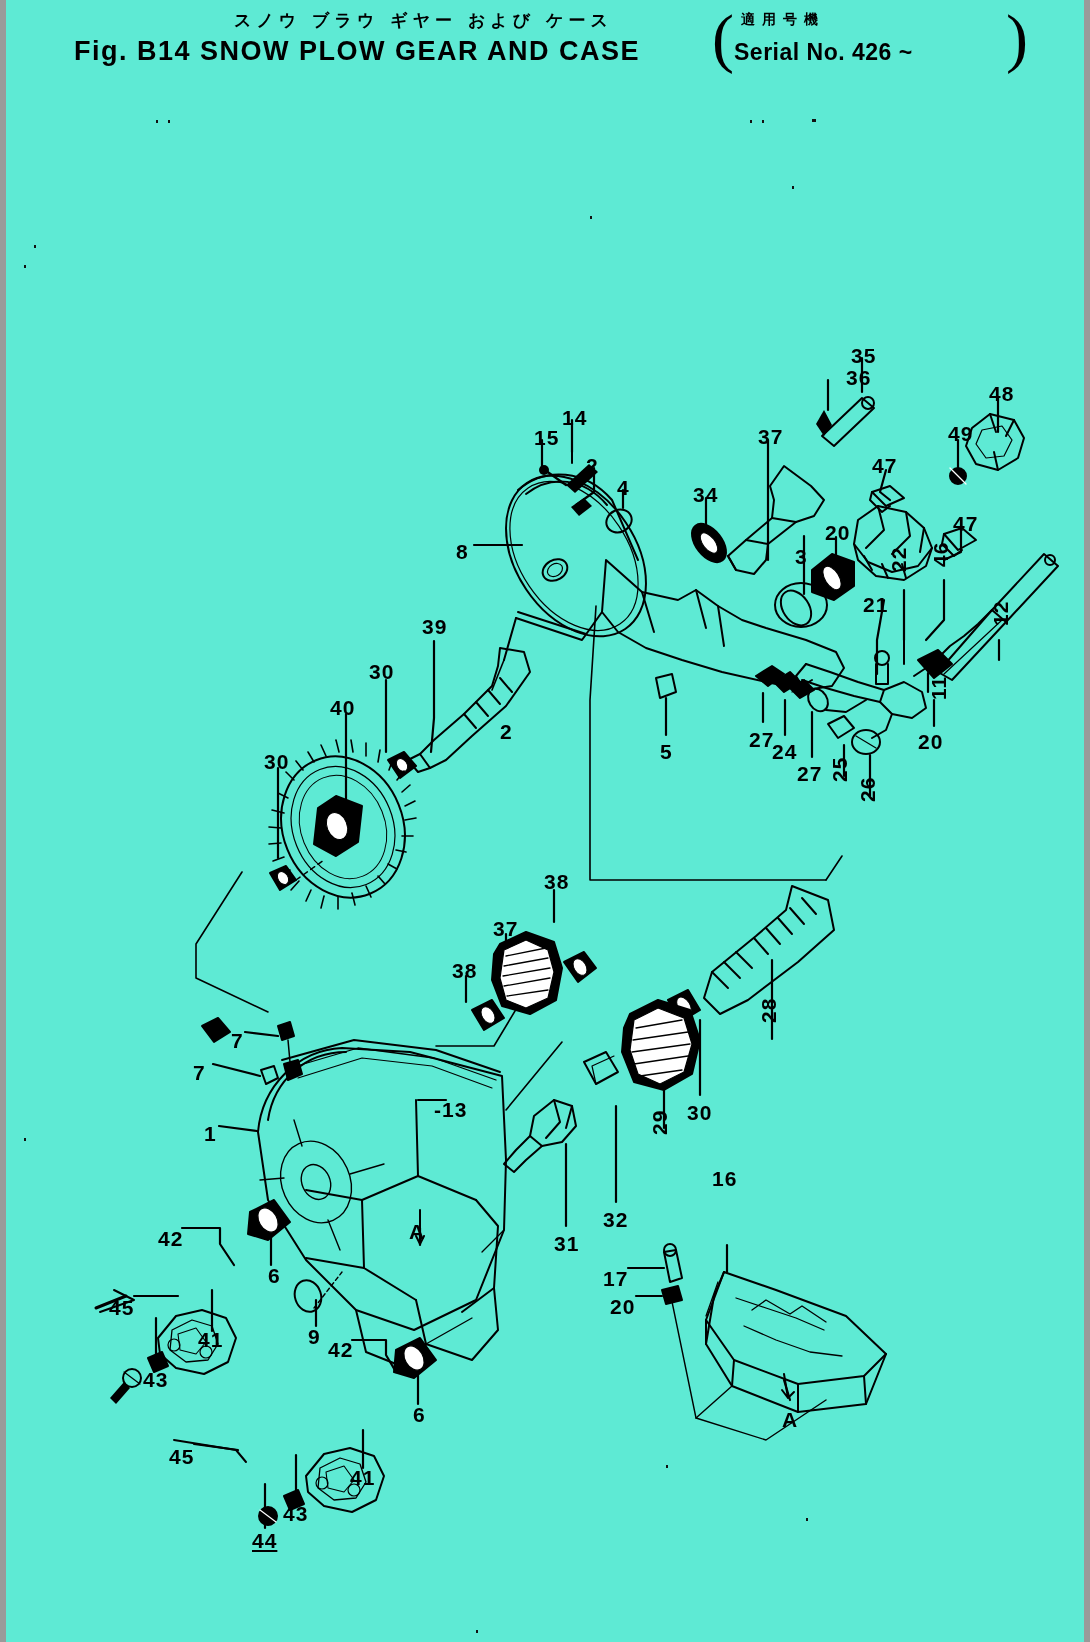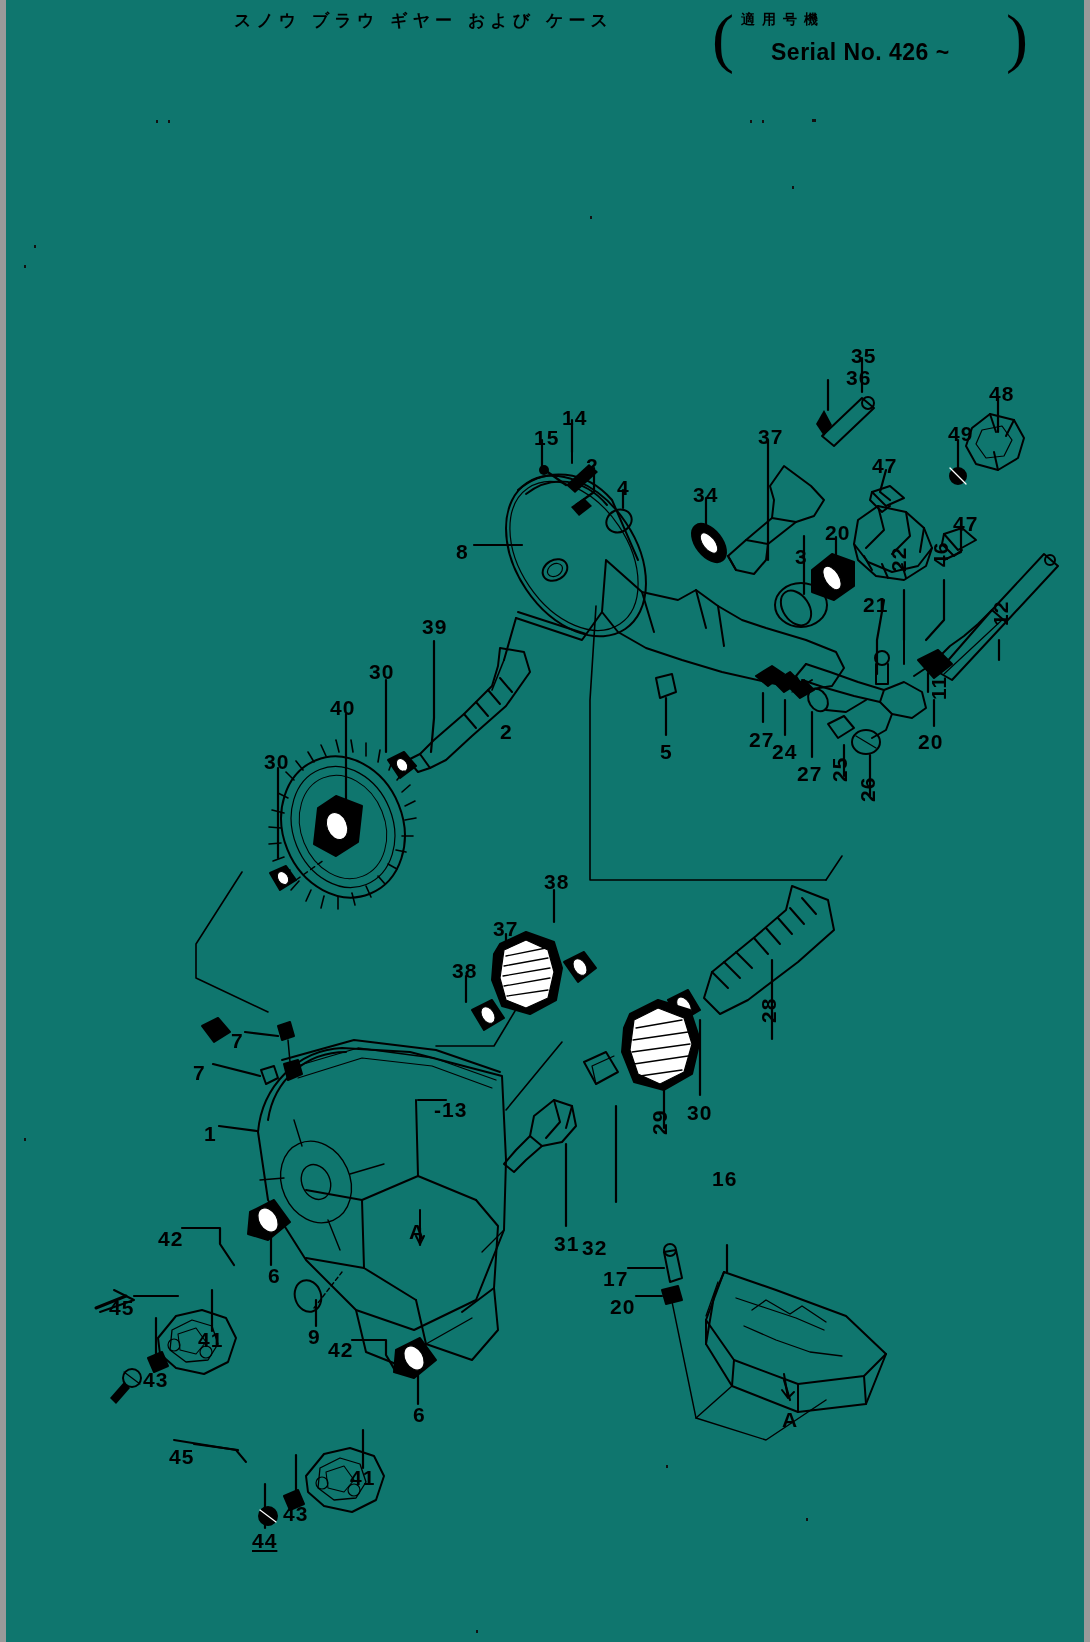--- a/index.html
+++ b/index.html
@@ -1,21 +1,21 @@
 <!DOCTYPE html>
 <html><head>
 <meta charset="utf-8">
 <style>
   html,body{margin:0;padding:0;background:#9a9a9a;}
   body{font-family:"Liberation Sans",sans-serif;}
 
   #page{
     position:relative;
     width:1090px;height:1642px;
-    background:#0f766e;
+    background:#5eead4;
     overflow:hidden;
     border-left:6px solid #9a9a9a;
     border-right:6px solid #9a9a9a;
     box-sizing:border-box;
   }
 
   
   #title-block{position:absolute;left:0;top:0;width:1090px;height:86px;}
   #jp-title{
     position:absolute;left:228px;top:9px;
@@ -29,21 +29,21 @@
     color:#000;white-space:nowrap;
     font-family:"Liberation Sans",sans-serif;
   }
   #serial-jp{
     position:absolute;left:735px;top:11px;
     font-size:14px;font-weight:bold;letter-spacing:7px;
     font-family:"DejaVu Sans",sans-serif;color:#000;white-space:nowrap;
   }
   #serial-en{
     position:absolute;left:728px;top:39px;
-    font-size:23px;font-weight:bold;letter-spacing:.5px;color:#000;white-space:nowrap;margin-left:37px;
+    font-size:23px;font-weight:bold;letter-spacing:.5px;color:#000;white-space:nowrap;
   }
   .paren{
     position:absolute;font-size:66px;line-height:66px;color:#000;
     font-family:"Liberation Serif",serif;font-weight:400;
   }
   #paren-l{left:706px;top:5px;}
   #paren-r{left:1000px;top:5px;}
 
   
   .lbl{
@@ -60,20 +60,21 @@
 
   .speck{position:absolute;background:#111;width:2px;height:3px;}
 </style>
 </head>
 <body>
 
 <div id="page">
 
   <div id="title-block">
     <div id="jp-title">スノウ ブラウ ギヤー および ケース</div>
+    <div id="en-title">Fig. B14   SNOW PLOW GEAR AND CASE</div>
     <div class="paren" id="paren-l">(</div>
     <div id="serial-jp">適用号機</div>
     <div id="serial-en">Serial No. 426 ~</div>
     <div class="paren" id="paren-r">)</div>
   </div>
 
   <svg class="art" viewBox="0 0 1090 1642">
     <g fill="none" stroke="#000" stroke-width="2" stroke-linejoin="round" stroke-linecap="round">
 
       <g stroke-width="2.2">
@@ -574,21 +575,21 @@
       <div class="lbl" style="left: 766px; top: 741px;">24</div>
       <div class="lbl rot" style="left: 823px; top: 782px;">25</div>
       <div class="lbl rot" style="left: 851px; top: 802px;">26</div>
       <div class="lbl" style="left: 791px; top: 763px;">27</div>
       <div class="lbl rot" style="left: 752px; top: 1023px;">28</div>
       <div class="lbl rot" style="left: 643px; top: 1135px;">29</div>
       <div class="lbl" style="left: 363px; top: 661px;">30</div>
       <div class="lbl" style="left: 258px; top: 751px;">30</div>
       <div class="lbl" style="left: 681px; top: 1102px;">30</div>
       <div class="lbl" style="left: 548px; top: 1233px;">31</div>
-      <div class="lbl" style="left: 576px; top: 1209px; margin-top: 28px;">32</div>
+      <div class="lbl" style="left: 597px; top: 1209px;">32</div>
       <div class="lbl" style="left: 752px; top: 426px;">37</div>
       <div class="lbl" style="left: 687px; top: 484px;">34</div>
       <div class="lbl" style="left: 845px; top: 345px;">35</div>
       <div class="lbl" style="left: 810px; top: 367px; margin-left: 30px;">36</div>
       <div class="lbl" style="left: 487px; top: 918px;">37</div>
       <div class="lbl" style="left: 538px; top: 871px;">38</div>
       <div class="lbl" style="left: 446px; top: 960px;">38</div>
       <div class="lbl" style="left: 416px; top: 616px;">39</div>
       <div class="lbl" style="left: 324px; top: 697px;">40</div>
       <div class="lbl" style="left: 192px; top: 1329px;">41</div>

